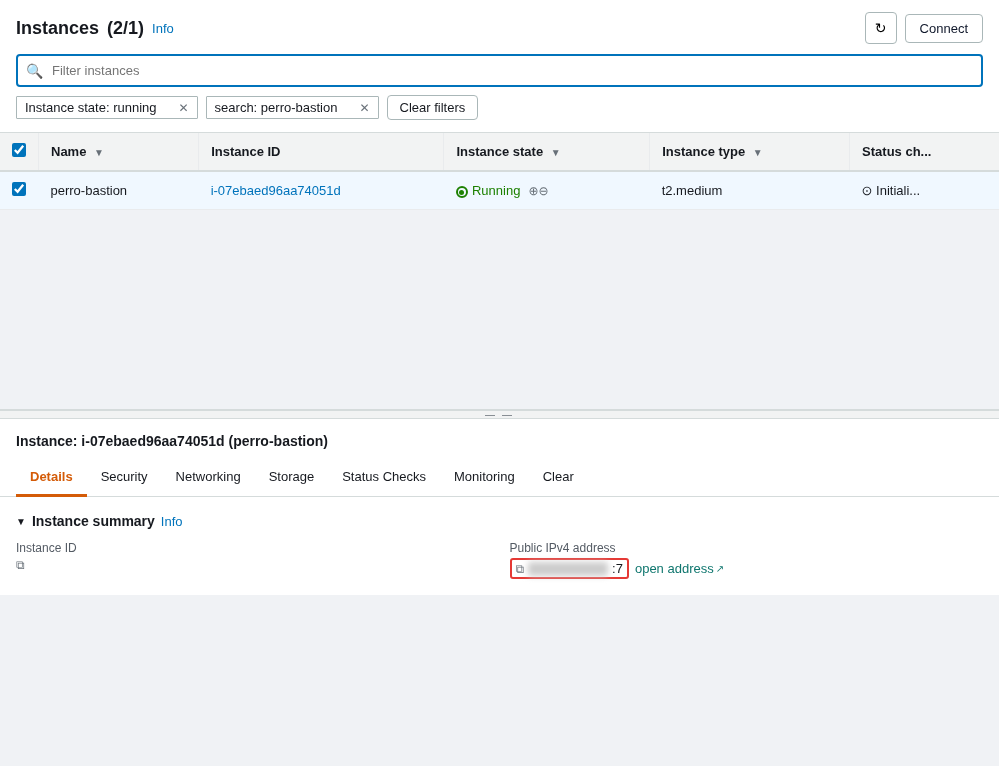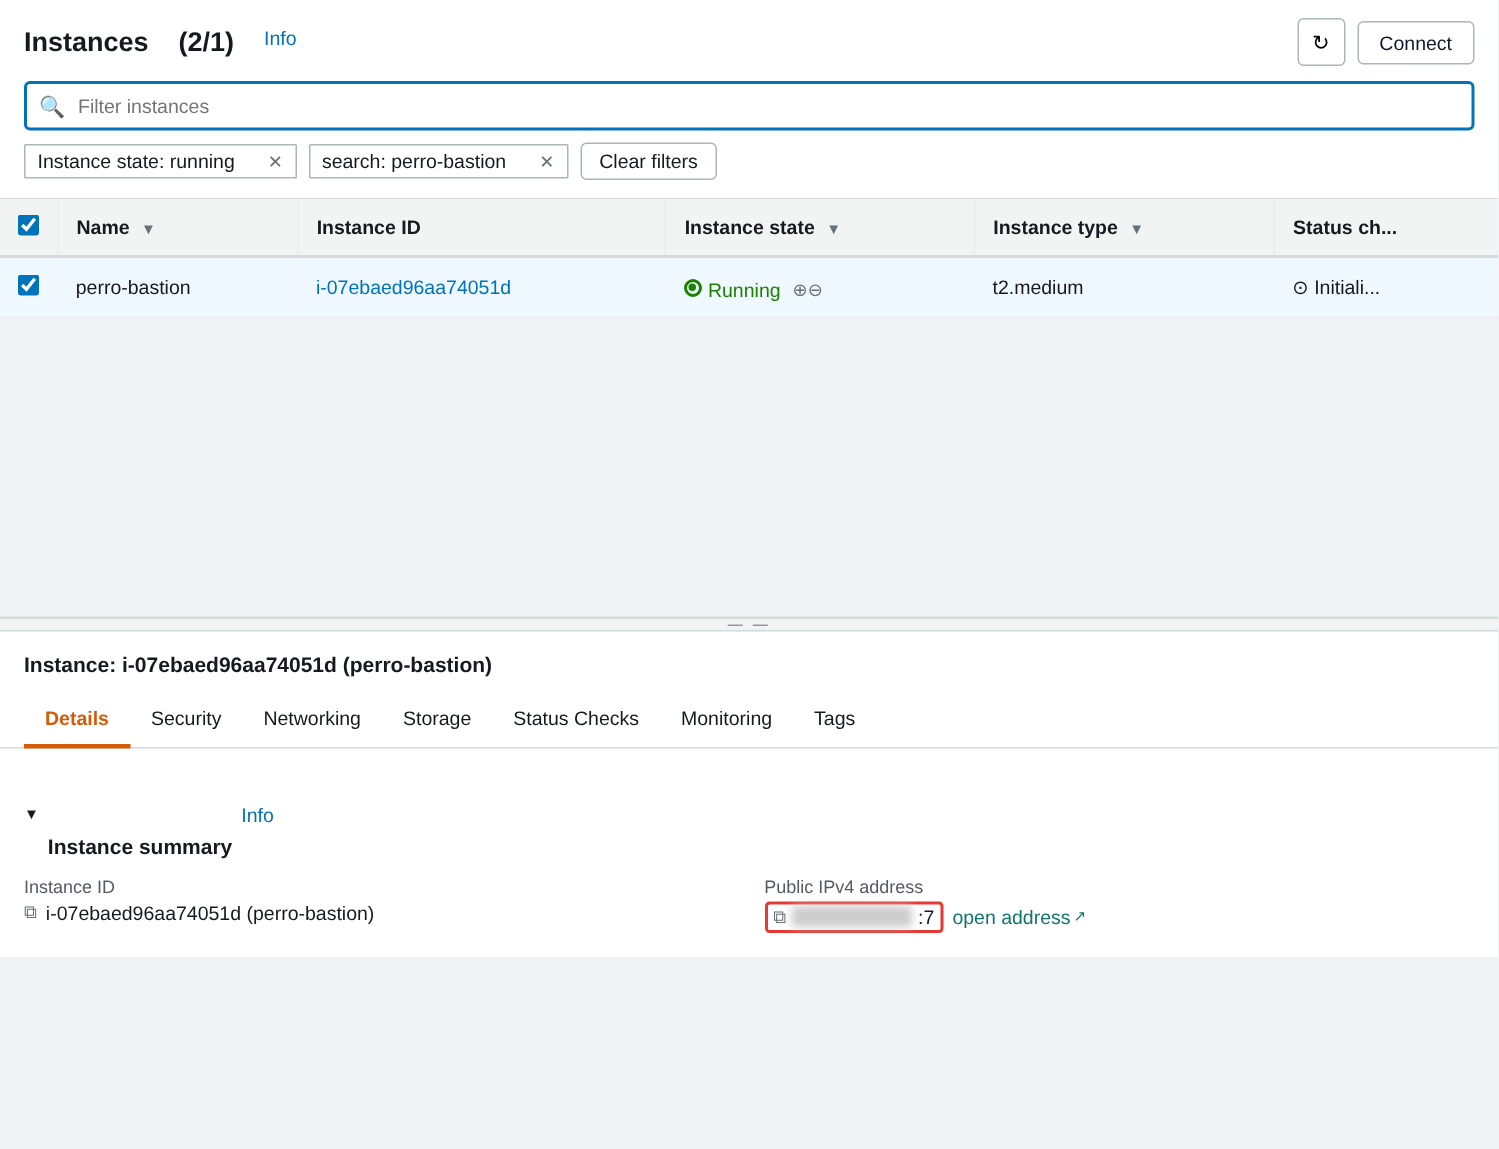--- a/index.html
+++ b/index.html
@@ -13,22 +13,22 @@
 
     .instances-header {
       display: flex;
       align-items: center;
       justify-content: space-between;
       margin-bottom: 10px;
     }
 
     .instances-title {
       display: flex;
-      align-items: flex-start;
-      gap: 20px;
+      align-items: center;
+      gap: 8px;
       font-size: 18px;
       font-weight: 700;
       color: #16191f;
     }
 
     .info-link {
       font-size: 13px;
       font-weight: normal;
       color: #0073bb;
       cursor: pointer;
@@ -185,21 +185,21 @@
     }
 
     .link-blue {
       color: #0073bb;
       cursor: pointer;
       text-decoration: none;
     }
 
     .running-badge {
       display: inline-flex;
-      align-items: flex-start;
+      align-items: flex-end;
       gap: 4px;
       color: #1d8102;
       font-size: 13px;
     }
 
     .running-dot {
       width: 12px;
       height: 12px;
       border: 2px solid #1d8102;
       border-radius: 50%;
@@ -292,21 +292,20 @@
     }
 
     .section-header .triangle {
       font-size: 10px;
       color: #16191f;
     }
 
     .section-title {
       font-weight: 700;
       font-size: 14px;
-      margin-top: 41px;
     }
 
     .detail-grid {
       display: grid;
       grid-template-columns: 1fr 1fr;
       gap: 12px 20px;
     }
 
     .detail-field label {
       font-size: 12px;
@@ -462,36 +461,35 @@
     <span>(perro-bastion)</span>
   </div>
 
   <div class="detail-tabs">
     <div class="tab-item active">Details</div>
     <div class="tab-item">Security</div>
     <div class="tab-item">Networking</div>
     <div class="tab-item">Storage</div>
     <div class="tab-item">Status Checks</div>
     <div class="tab-item">Monitoring</div>
-    <div class="tab-item">Tags</div>
+    <div class="tab-item">Clear</div>
   </div>
 
   <div class="detail-body">
     <div class="section-header">
       <span class="triangle">▼</span>
       <span class="section-title">Instance summary</span>
       <a class="info-link">Info</a>
     </div>
 
     <div class="detail-grid">
       <div class="detail-field">
         <label>Instance ID</label>
         <div class="value">
           <span class="copy-icon">⧉</span>
-          <span>i-07ebaed96aa74051d (perro-bastion)</span>
         </div>
       </div>
 
       <div class="detail-field">
         <label>Public IPv4 address</label>
         <div class="value">
           <div class="public-ip-box">
             <span class="copy-icon">⧉</span>
             <span class="ip-blur"></span>
             <span>:7</span>

